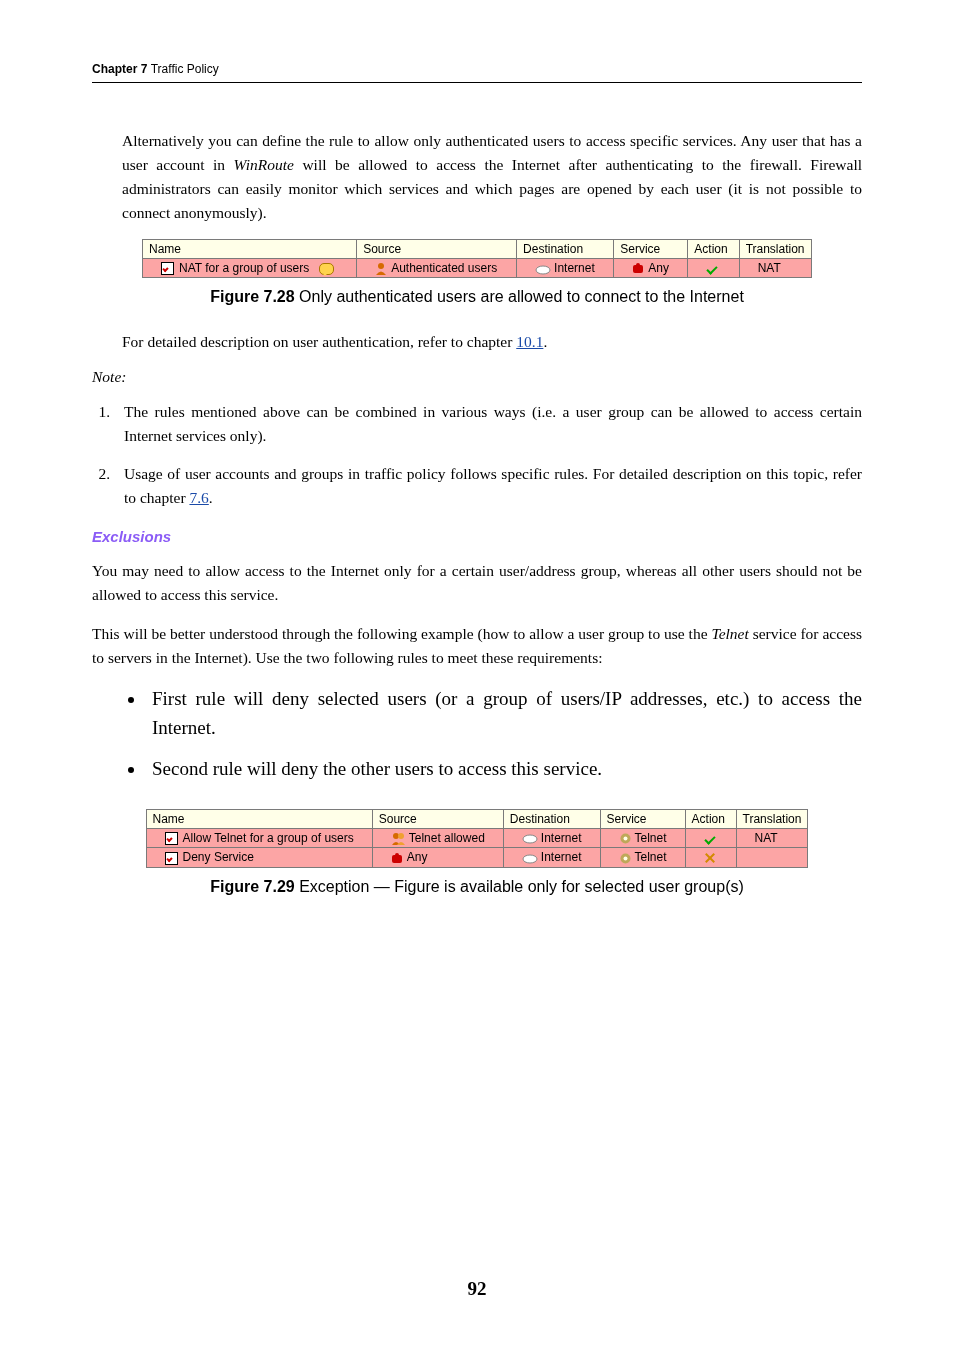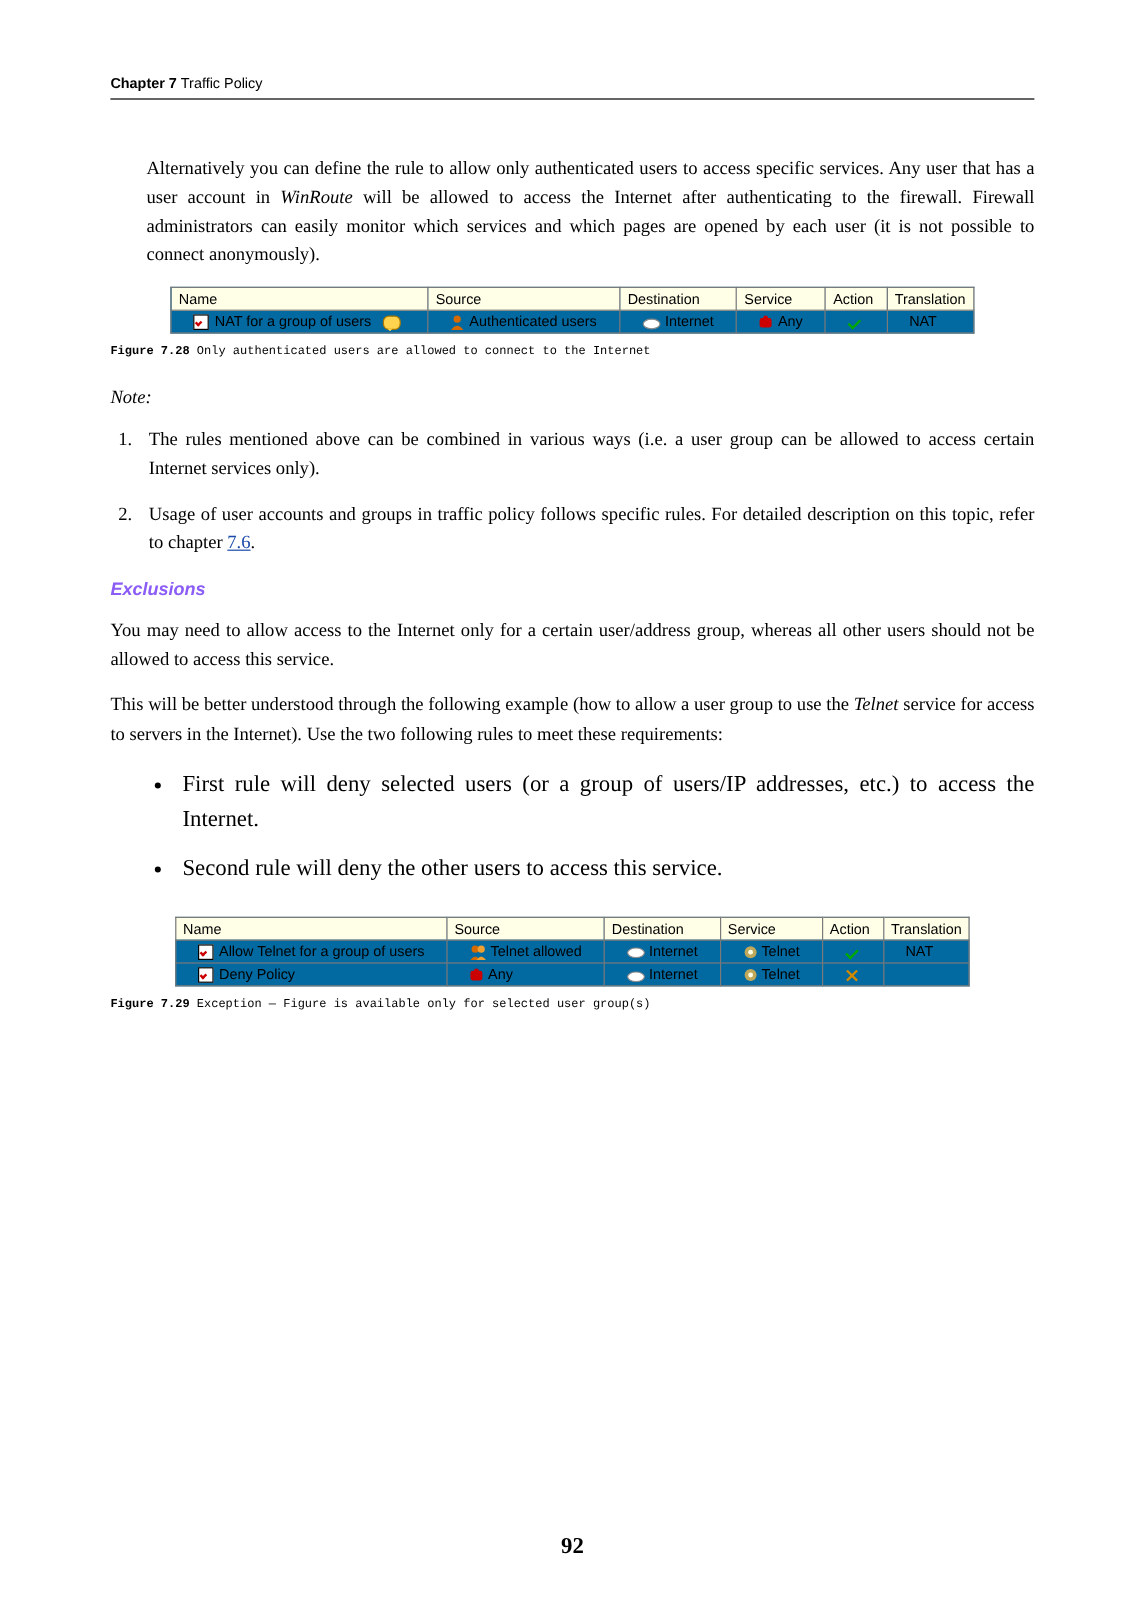--- a/index.html
+++ b/index.html
@@ -2,24 +2,24 @@
 <html><head>
 <meta charset="utf-8">
 <style>
   html,body{margin:0;padding:0;background:#fff;font-family:Georgia,'Times New Roman',serif;color:#000}
   .page{width:954px;min-height:1350px;margin:0 auto;padding:62px 92px 0 92px;box-sizing:border-box;position:relative}
   .chap{font-family:Helvetica,Arial,sans-serif;font-size:12px;font-weight:700;border-bottom:1px solid #000;padding-bottom:6px;margin-bottom:46px}
   .light{font-weight:400}
   p.body{font-size:15.5px;line-height:1.55;margin:0 0 14px 0;text-align:justify}
   .indent{padding-left:30px;padding-right:0}
   a.lk{color:#1a4aa8;text-decoration:underline}
-  table.rules{border-collapse:collapse;background:#0369a1;font-family:Tahoma,Verdana,Arial,sans-serif;font-size:12px;margin:4px auto 10px auto}
+  table.rules{border-collapse:collapse;background:#fca5a5;font-family:Tahoma,Verdana,Arial,sans-serif;font-size:12px;margin:4px auto 10px auto}
   table.rules th{background:#ffffe8;border:1px solid #7a7a7a;font-weight:400;text-align:left;padding:2px 6px}
   table.rules td{border:1px solid #7a7a7a;padding:2px 18px;white-space:nowrap}
-  .caption{font-family:Liberation Mono, monospace;font-size:10px;margin:6px 0 24px 0}
+  .caption{font-family:Liberation Sans, sans-serif;font-size:16px;text-align:center;margin:6px 0 24px 0}
   .caption b{font-weight:700}
   .note{font-style:italic;font-size:15.5px;margin:6px 0 14px 0}
   ol.num{font-size:15.5px;line-height:1.55;padding-left:22px;margin:0 0 18px 0}
   ol.num li{padding-left:10px;margin-bottom:14px;text-align:justify}
   .sect{font-family:Helvetica,Arial,sans-serif;color:#8b5cf6;font-style:italic;font-weight:700;font-size:15px;margin:14px 0 14px 0}
   ul.bul{font-size:19px;line-height:1.55;padding-left:54px;margin:0 0 25px 0}
   ul.bul li{padding-left:6px;margin-bottom:12px;text-align:justify}
   .pgnum{text-align:center;font-size:19px;font-weight:700;position:absolute;bottom:50px;left:0;right:0}
   .cb{width:11px;height:11px;border:1px solid #000;background:#fff;display:inline-block;position:relative;vertical-align:middle;margin-right:5px}
   .cb::after{content:"";position:absolute;left:1px;top:4px;width:3px;height:2px;border-left:2px solid #c00;border-bottom:2px solid #c00;transform:rotate(-45deg)}
@@ -77,20 +77,25 @@
               <rect x="1" y="3" width="10" height="8" rx="2" fill="#c00"></rect>
               <circle cx="6" cy="3" r="2" fill="#c00"></circle>
             </svg><span>Any</span></td>
       <td><span class="chk"></span></td>
       <td>NAT</td>
     </tr>
   </tbody>
     </table>
   <div class="caption"><b>Figure 7.28</b><span>   Only authenticated users are allowed to connect to the Internet</span></div>
 
+  <div class="indent">
+    <p class="body">
+      <span>For detailed description on user authentication, refer to chapter </span><a class="lk">10.1</a><span>.</span>
+    </p>
+  </div>
 
   <div class="note">Note:</div>
 
   <ol class="num">
     <li>The rules mentioned above can be combined in various ways (i.e.  a user group can be allowed to access certain Internet services only).</li>
     <li><span>Usage of user accounts and groups in traffic policy follows specific rules.  For detailed description on this topic, refer to chapter </span><a class="lk">7.6</a><span>.</span></li>
   </ol>
 
   <div class="sect">Exclusions</div>
 
@@ -127,21 +132,21 @@
               <ellipse cx="8" cy="6" rx="7" ry="4" fill="#fff" stroke="#888"></ellipse>
             </svg><span>Internet</span></td>
       <td><svg class="cog" width="13" height="13">
               <circle cx="6.5" cy="6.5" r="5" fill="#bfa85a"></circle>
               <circle cx="6.5" cy="6.5" r="2" fill="#ffffe8"></circle>
             </svg><span>Telnet</span></td>
       <td><span class="chk"></span></td>
       <td>NAT</td>
     </tr>
     <tr>
-      <td><span class="cb"></span><span>Deny Policy</span></td>
+      <td><span class="cb"></span><span>Deny Service</span></td>
       <td><svg class="jig" width="13" height="13">
               <rect x="1" y="3" width="10" height="8" rx="2" fill="#c00"></rect>
               <circle cx="6" cy="3" r="2" fill="#c00"></circle>
             </svg><span>Any</span></td>
       <td><svg class="cld" width="16" height="11">
               <ellipse cx="8" cy="6" rx="7" ry="4" fill="#fff" stroke="#888"></ellipse>
             </svg><span>Internet</span></td>
       <td><svg class="cog" width="13" height="13">
               <circle cx="6.5" cy="6.5" r="5" fill="#bfa85a"></circle>
               <circle cx="6.5" cy="6.5" r="2" fill="#ffffe8"></circle>

